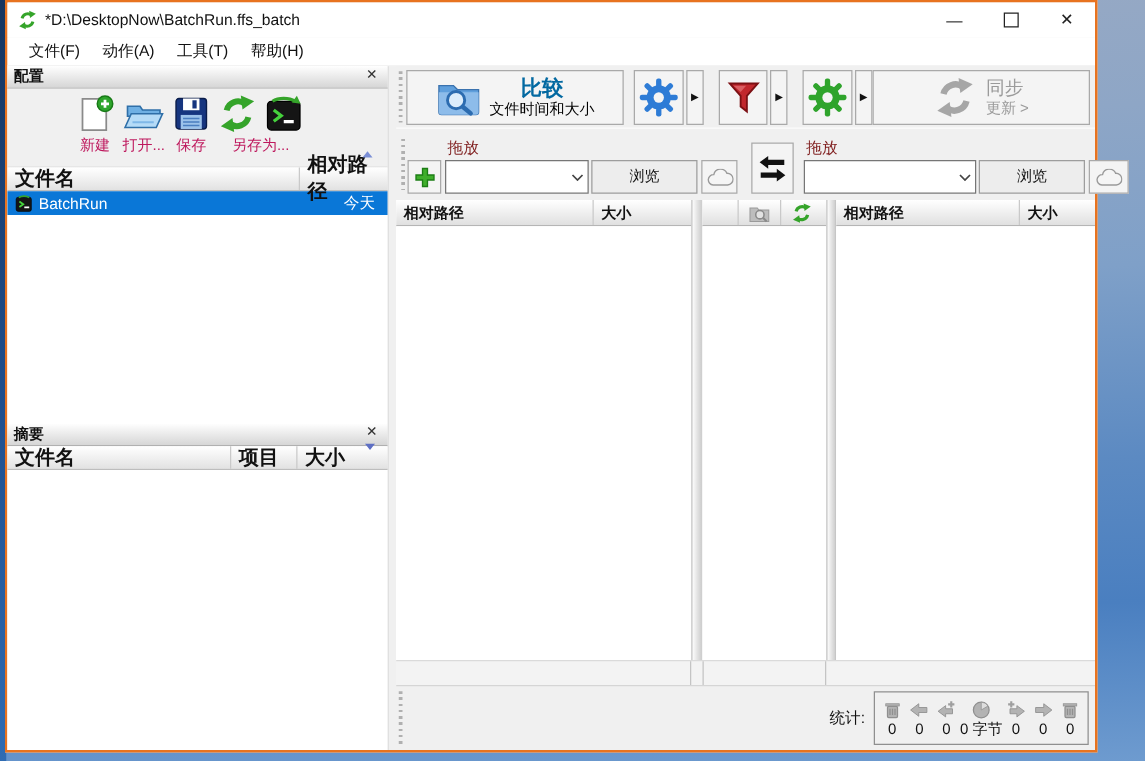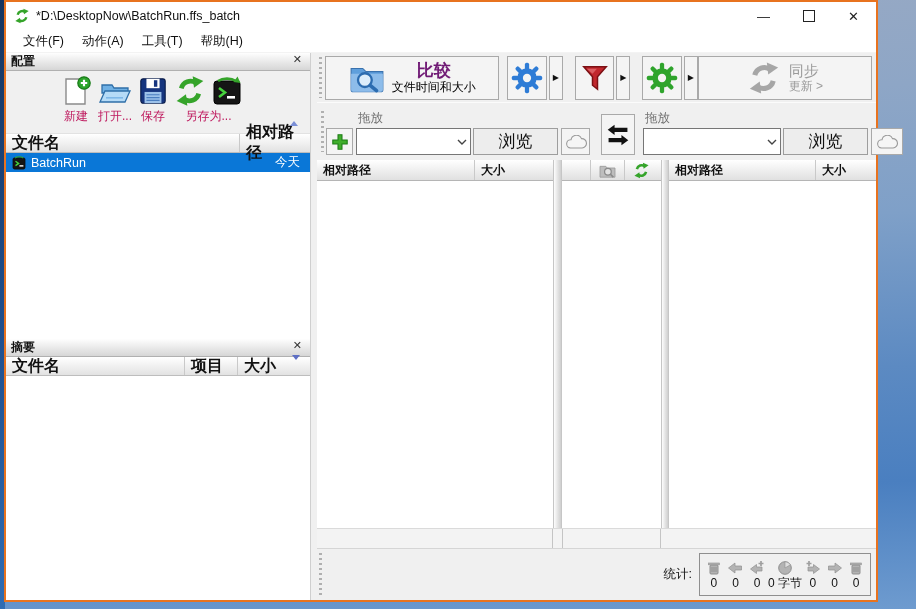--- a/index.html
+++ b/index.html
@@ -50,41 +50,41 @@
   .whitefill{flex:1;background:#fff;}
   .whitefill.fixed167{flex:none;height:167px;}
   
   .main{flex:1;display:flex;flex-direction:column;min-width:0;background:#f0f0f0;}
   .gripper{width:3px;align-self:stretch;margin:4px 3px 4px 2px;flex:none;
        background:repeating-linear-gradient(180deg,#b0b0b0 0 2px,transparent 2px 5px);}
   .toolbar-row{height:49px;flex:none;display:flex;align-items:center;background:#f0f0f0;}
   .tb-btn{background:#f4f4f4;border:1px solid #a9a9a9;height:44px;display:flex;
        align-items:center;justify-content:center;box-sizing:border-box;}
   .btn-compare{width:176px;gap:7px;}
-  .btn-compare .t1{font-size:17px;font-weight:bold;color:#701a75;line-height:18px;text-align:center;}
+  .btn-compare .t1{font-size:17px;font-weight:bold;color:#0369a1;line-height:18px;text-align:center;}
   .btn-compare .t2{font-size:12px;color:#000;line-height:14px;}
   .sq{width:40px;}
   .dd{width:14px;font-size:8px;color:#111;margin-left:2px;}
   .btn-sync{width:176px;gap:8px;margin-left:auto;margin-right:4px;}
   .btn-sync .t1{font-size:15px;font-weight:normal;color:#9b9b9b;line-height:17px;}
   .btn-sync .t2{font-size:12px;color:#9b9b9b;line-height:14px;}
   .gap8{width:8px;flex:none;} .gap12{width:12px;flex:none;}
   
   .folder-row{height:57px;flex:none;position:relative;background:#f0f0f0;border-top:1px solid #fbfbfb;}
   .folder-row .gripper{position:absolute;left:2px;top:4px;bottom:4px;height:auto;}
-  .drop-label{position:absolute;top:7px;font-size:12.5px;color:#737373;}
+  .drop-label{position:absolute;top:7px;font-size:12.5px;color:#7f1d1d;}
   .plus-btn{position:absolute;left:9px;top:25px;width:27px;height:27px;background:#f4f4f4;
        border:1px solid #a9a9a9;display:flex;align-items:center;justify-content:center;box-sizing:border-box;}
   .combo{position:absolute;top:25px;height:27px;background:#fff;border:1px solid #767676;
        box-sizing:border-box;display:flex;align-items:center;}
   .combo .val{flex:1;font-size:12px;color:#111;padding:0 4px;overflow:hidden;}
   .combo .chev{width:16px;display:flex;align-items:center;justify-content:center;}
   .btn{position:absolute;top:25px;height:27px;background:#ededed;border:1px solid #9d9d9d;
        box-sizing:border-box;display:flex;align-items:center;justify-content:center;
-       font-size:17px;color:#111;}
+       font-size:12px;color:#111;}
   .cloud-btn{position:absolute;top:25px;width:29px;height:27px;background:#f4f4f4;
        border:1px solid #a9a9a9;box-sizing:border-box;display:flex;align-items:center;justify-content:center;}
   .swap-btn{position:absolute;left:284px;top:11px;width:34px;height:41px;background:#f4f4f4;
        border:1px solid #a9a9a9;box-sizing:border-box;display:flex;align-items:center;justify-content:center;}
   
   .grids{flex:1;display:flex;min-height:0;}
   .grid{display:flex;flex-direction:column;background:#fff;min-width:0;}
   .grid-l{width:236px;flex:none;} .grid-m{width:99px;flex:none;} .grid-r{flex:1;}
   .gridheader{height:20px;flex:none;background:linear-gradient(#fff,#e0e0e0);
        border-bottom:1px solid #b5b5b5;display:flex;align-items:center;

